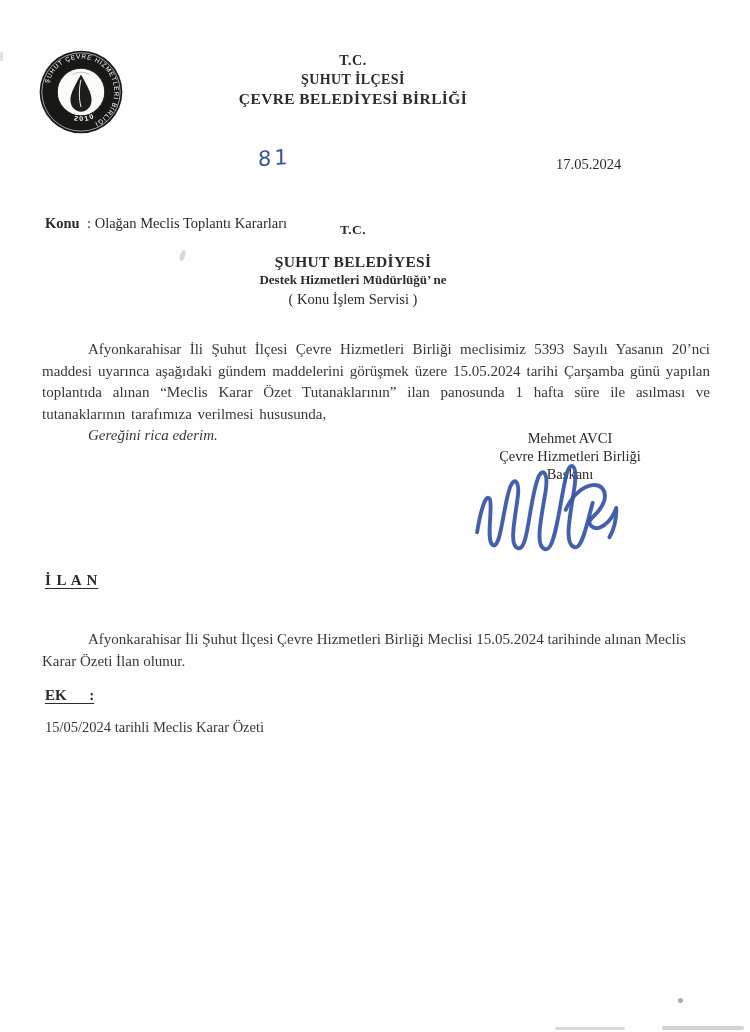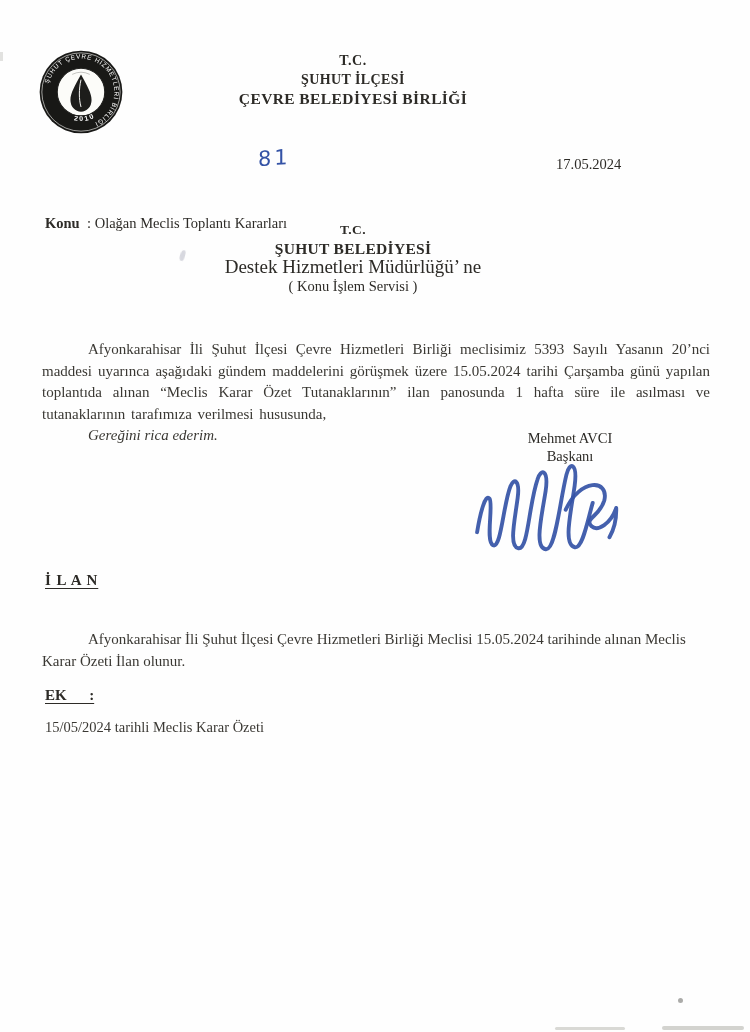--- a/index.html
+++ b/index.html
@@ -49,22 +49,22 @@
     transform:rotate(-4deg) skewX(-4deg);
     letter-spacing:3px;
   }
 
   
   .recipient{
     left:20px;top:221px;width:666px;
     text-align:center;line-height:18.5px;color:var(--ink);
   }
   .recipient .r1{font-weight:bold;font-size:13.5px;letter-spacing:.4px;}
-  .recipient .r2{font-weight:bold;font-size:15.5px;letter-spacing:.3px;}
-  .recipient .r3{font-weight:normal;font-size:19px;}
+  .recipient .r2{font-weight:bold;font-size:15.5px;letter-spacing:.3px;margin-top:13px;}
+  .recipient .r3{font-weight:bold;font-size:13px;}
   .recipient .r4{font-size:14.5px;}
 
   
   .body-block{left:42px;top:339px;width:668px;font-size:15px;line-height:21.5px;color:var(--ink-soft);}
   .body-block .para{text-align:justify;text-indent:46px;word-spacing:2px;}
   .body-block .closing{text-indent:46px;font-style:italic;}
 
   
   .sign-block{
     left:445px;top:429px;width:250px;
@@ -148,20 +148,21 @@
     <div class="r4">( Konu İşlem Servisi )</div>
   </div>
 
   <div class="abs body-block">
     <div class="para">Afyonkarahisar İli Şuhut İlçesi Çevre Hizmetleri Birliği meclisimiz 5393 Sayılı Yasanın 20’nci maddesi uyarınca aşağıdaki gündem maddelerini görüşmek üzere 15.05.2024 tarihi Çarşamba günü yapılan toplantıda alınan “Meclis Karar Özet Tutanaklarının” ilan panosunda 1 hafta süre ile asılması ve tutanaklarının tarafımıza verilmesi hususunda,</div>
     <div class="closing">Gereğini rica ederim.</div>
   </div>
 
   <div class="abs sign-block">
     <div>Mehmet AVCI</div>
+    <div>Çevre Hizmetleri Birliği</div>
     <div>Başkanı</div>
   </div>
   <svg class="abs sign-scrawl" viewBox="0 0 160 105">
     <path d="M6,80 C10,60 16,40 20,46 C24,52 14,90 22,94 C30,98 34,52 42,34 C46,25 52,28 49,46 C45,70 38,96 48,98 C58,100 60,54 70,28 C74,16 82,18 78,40 C73,66 64,98 76,100 C86,102 92,52 100,24 C104,10 112,12 108,36 C103,64 94,96 106,99 C114,101 120,72 126,54"></path>
     <path d="M98,60 C114,28 144,30 138,52 C133,68 116,70 124,78 C130,84 144,76 150,60 C150,72 147,82 142,90"></path>
   </svg>
 
   <div class="abs ilan-heading">İ L A N</div>
   <div class="abs ilan-para">Afyonkarahisar İli Şuhut İlçesi Çevre Hizmetleri Birliği Meclisi 15.05.2024 tarihinde alınan Meclis Karar Özeti İlan olunur.</div>
 

